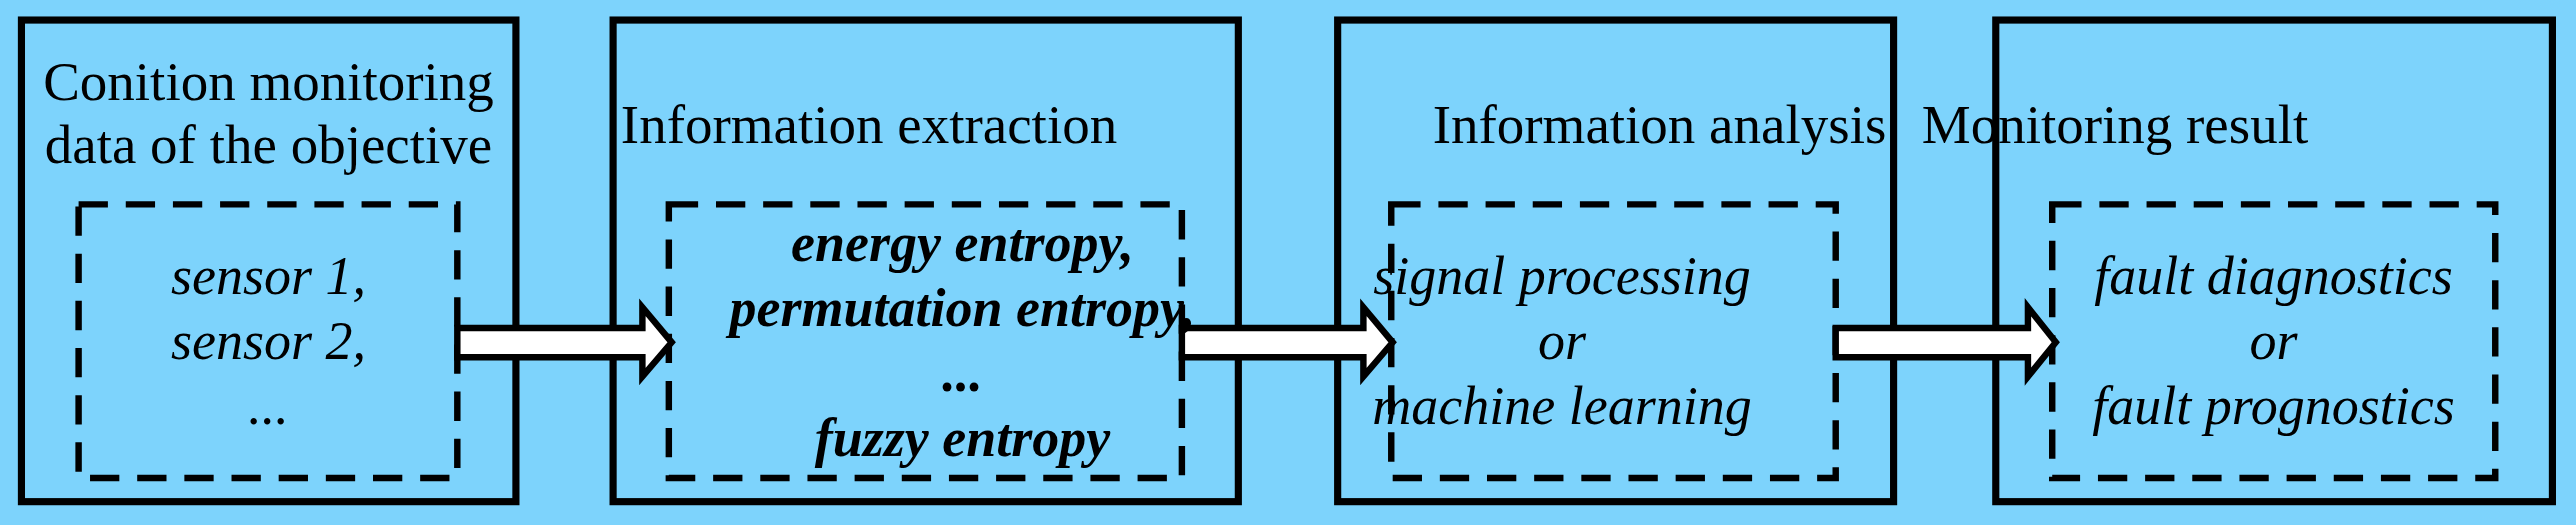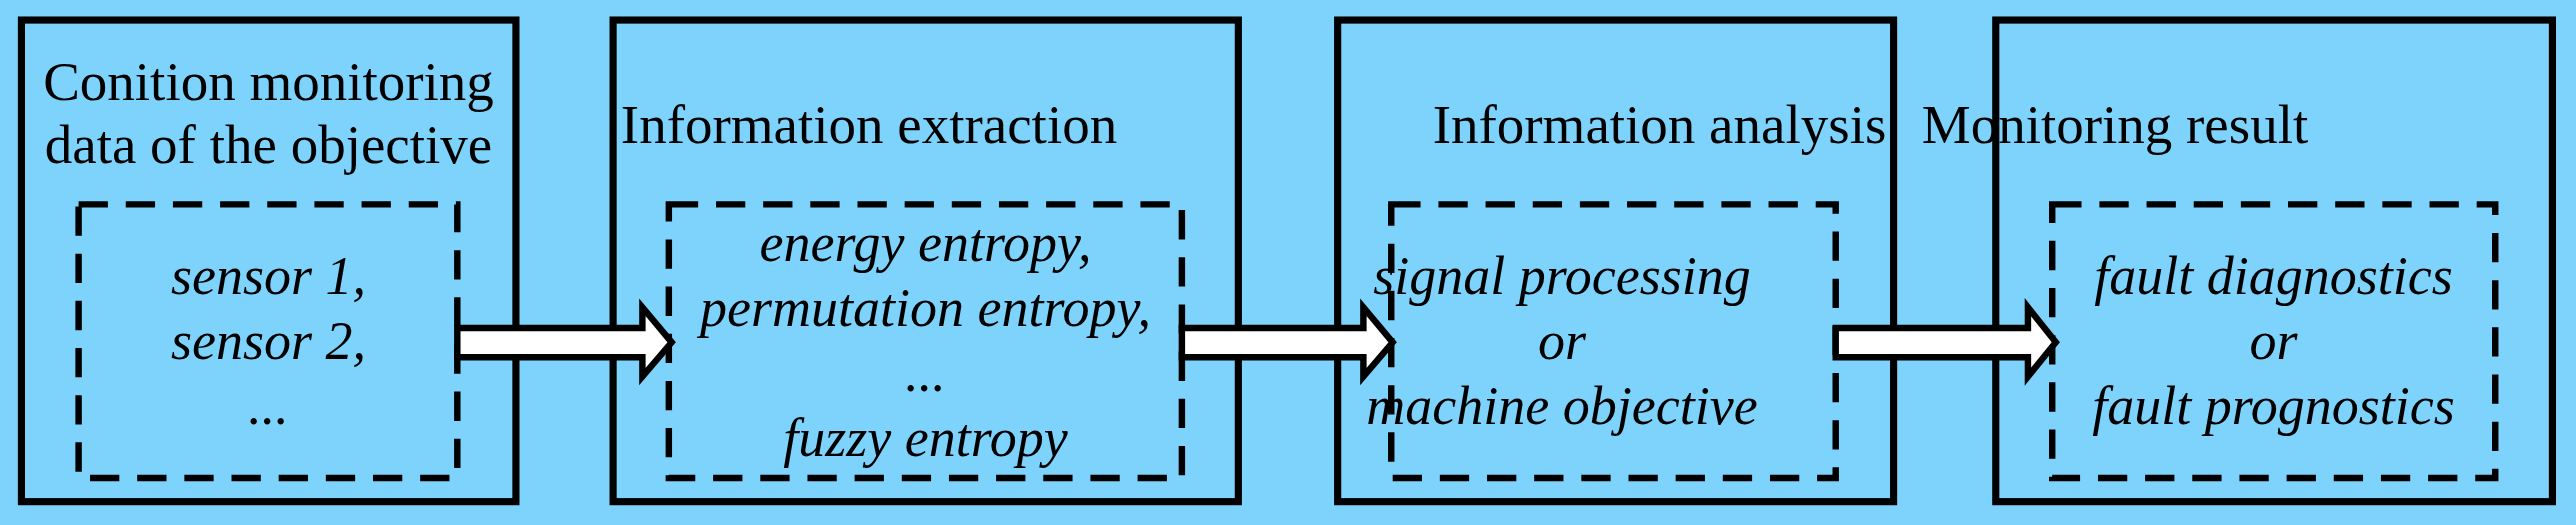--- a/index.html
+++ b/index.html
@@ -61,34 +61,34 @@
   </div>
   <div class="stage-items" style="left:79px; top:204px; width:379px; height:274px;">
     <div>sensor 1,</div>
     <div>sensor 2,</div>
     <div>...</div>
   </div>
 
   <div class="stage-title" style="left:617px; top:93px; width:504px;">
     <div>Information extraction</div>
   </div>
-  <div class="stage-items" style="left:669px; top:204px; width:513px; height:274px;">
+  <div class="stage-items" style="left:706px; top:204px; width:513px; height:274px;font-weight:bold;">
     <div>energy entropy,</div>
     <div>permutation entropy,</div>
     <div>...</div>
     <div>fuzzy entropy</div>
   </div>
 
   <div class="stage-title" style="left:1385px; top:93px; width:549px;">
     <div>Information analysis</div>
   </div>
   <div class="stage-items" style="left:1340px; top:204px; width:444px; height:274px;">
     <div>signal processing</div>
     <div>or</div>
-    <div>machine objective</div>
+    <div>machine learning</div>
   </div>
 
   <div class="stage-title" style="left:1888px; top:93px; width:454px;">
     <div>Monitoring result</div>
   </div>
   <div class="stage-items" style="left:2052px; top:204px; width:443px; height:274px;justify-content:center;">
     <div>fault diagnostics</div>
     <div>or</div>
     <div>fault prognostics</div>
   </div>

